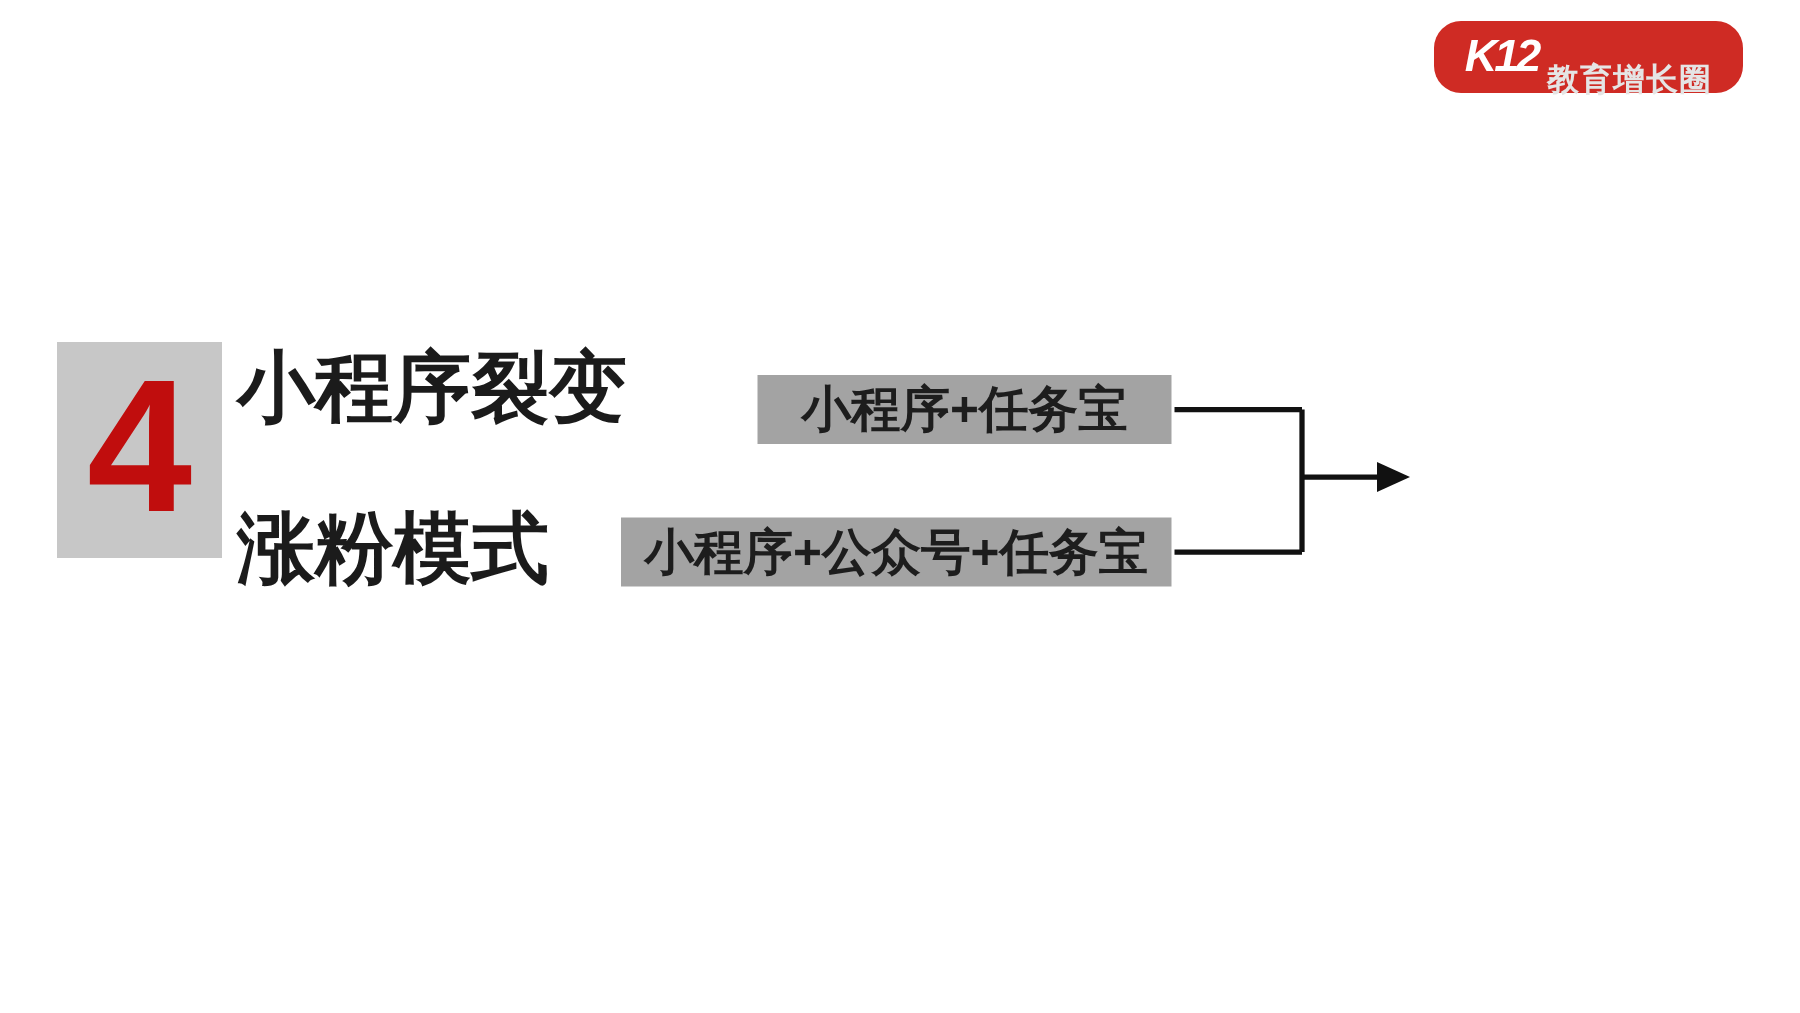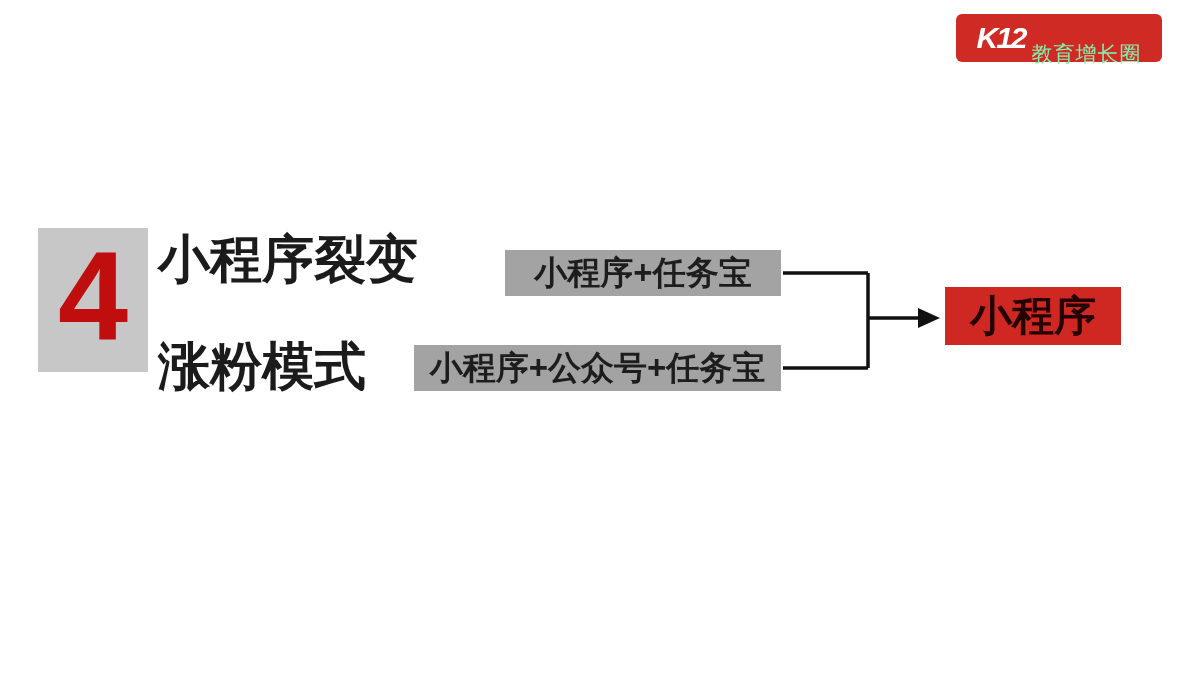--- a/index.html
+++ b/index.html
@@ -10,30 +10,30 @@
     position: relative;
     overflow: hidden;
   }
   .slide { position: absolute; inset: 0; }
 
   
   .logo {
     position: absolute; top: 14px; right: 38px;
     width: 206px; height: 48px;
     background: #cf2b24;
-    border-radius: 6px;
+    border-radius: 18px;
     display: flex; align-items: center; justify-content: center;
     gap: 6px; box-sizing: border-box;
   }
   .logo-brand {
     color: #ffffff; font-weight: bold; font-style: italic;
     font-size: 30px; letter-spacing: -2px; line-height: 1;
   }
   .logo-text {
-    color: #86efac; font-weight: normal;
+    color: #e5e5e5; font-weight: bold;
     font-size: 21px; letter-spacing: 1px; line-height: 1; margin-top: 30px;
   }
 
   
   .num-square {
     position: absolute; left: 38px; top: 228px;
     width: 110px; height: 144px;
     background: #c7c7c7;
   }
   .num {
@@ -100,15 +100,14 @@
 
   <div class="node node1">小程序+任务宝</div>
 
   <div class="node node2">小程序+公众号+任务宝</div>
 
   <svg class="connector" viewBox="0 0 1200 675" xmlns="http://www.w3.org/2000/svg">
     <path d="M783 273 H868 M783 368 H868 M868 273 V368 M868 318 H920" stroke="#111111" stroke-width="3.5" fill="none"></path>
     <polygon points="918,308 940,318 918,328" fill="#111111"></polygon>
   </svg>
 
-  <div class="result">小程序</div>
 
 </div>
 
 </body></html>

